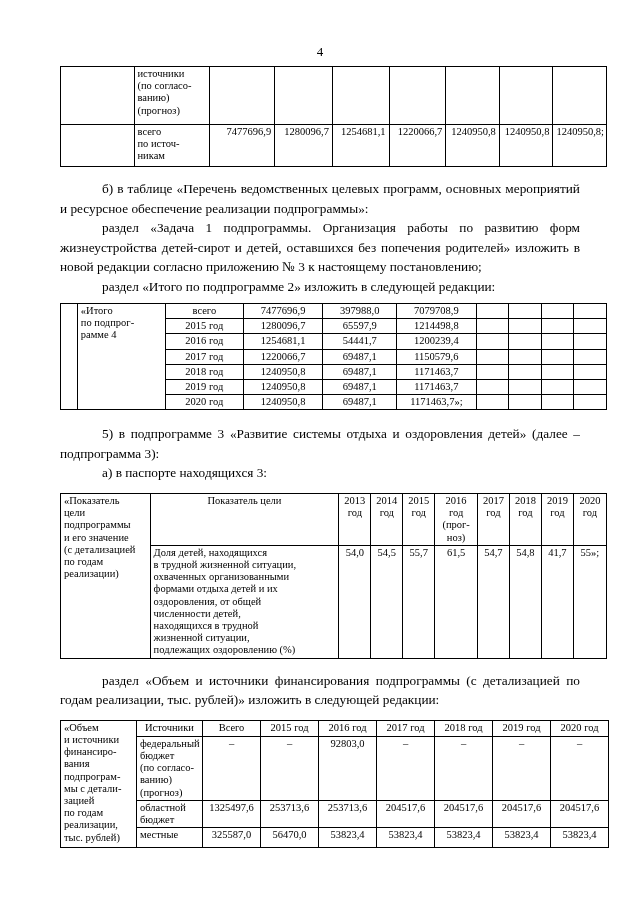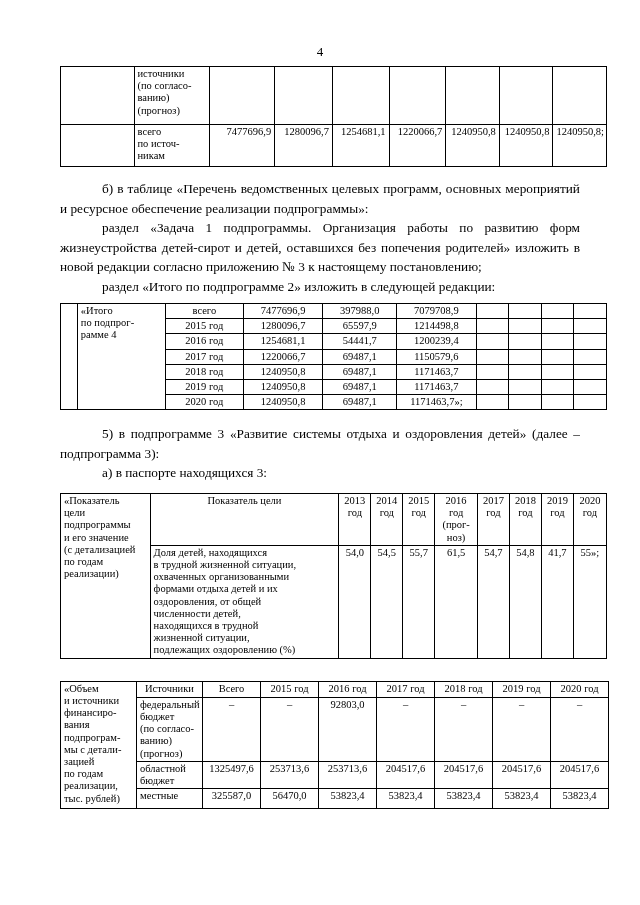--- a/index.html
+++ b/index.html
@@ -277,20 +277,21 @@
         <td class="ctr">54,7</td>
         <td class="ctr">54,8</td>
         <td class="ctr">41,7</td>
         <td class="ctr">55»;</td>
       </tr>
     </tbody>
   </table>
 
   <div class="gap-12"></div>
 
+  <p class="para last-line-left">раздел «Объем и источники финансирования подпрограммы (с детализацией по годам реализации, тыс. рублей)» изложить в следующей редакции:</p>
 
   <div class="gap-10"></div>
 
   <table class="doc-table">
     <colgroup>
       <col style="width:76px">
         <col style="width:66px">
         <col style="width:58px">
       <col style="width:58px">
         <col style="width:58px">

